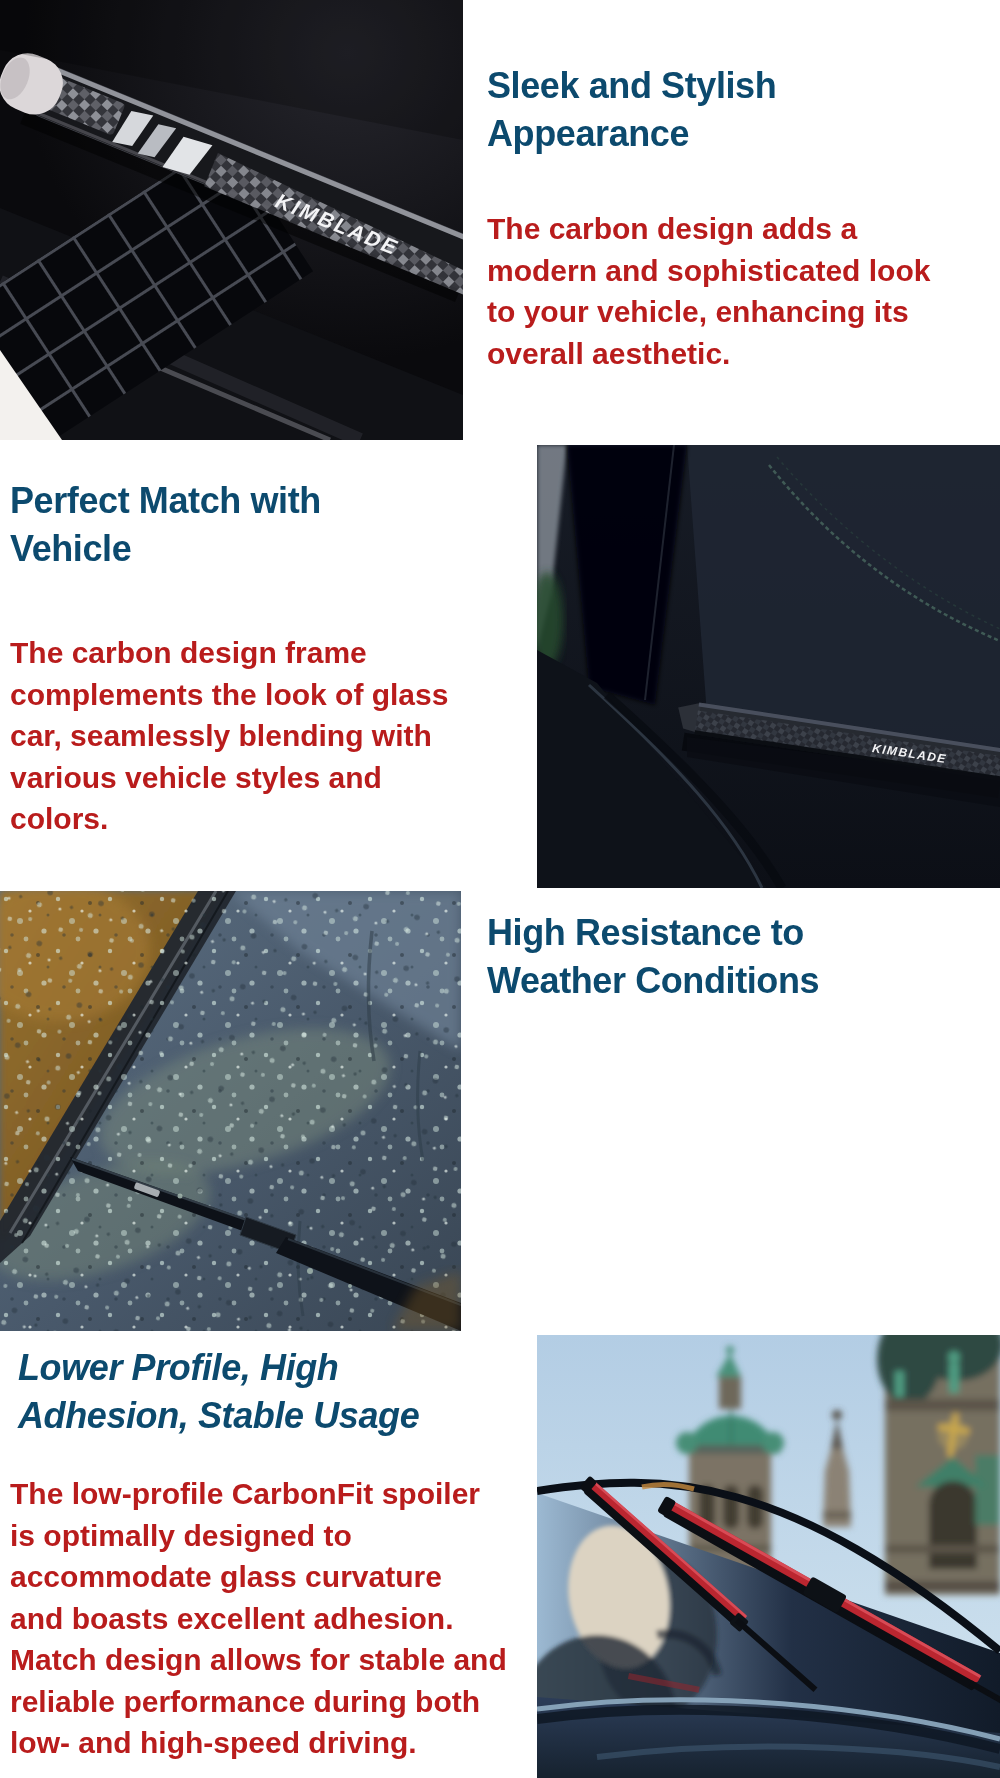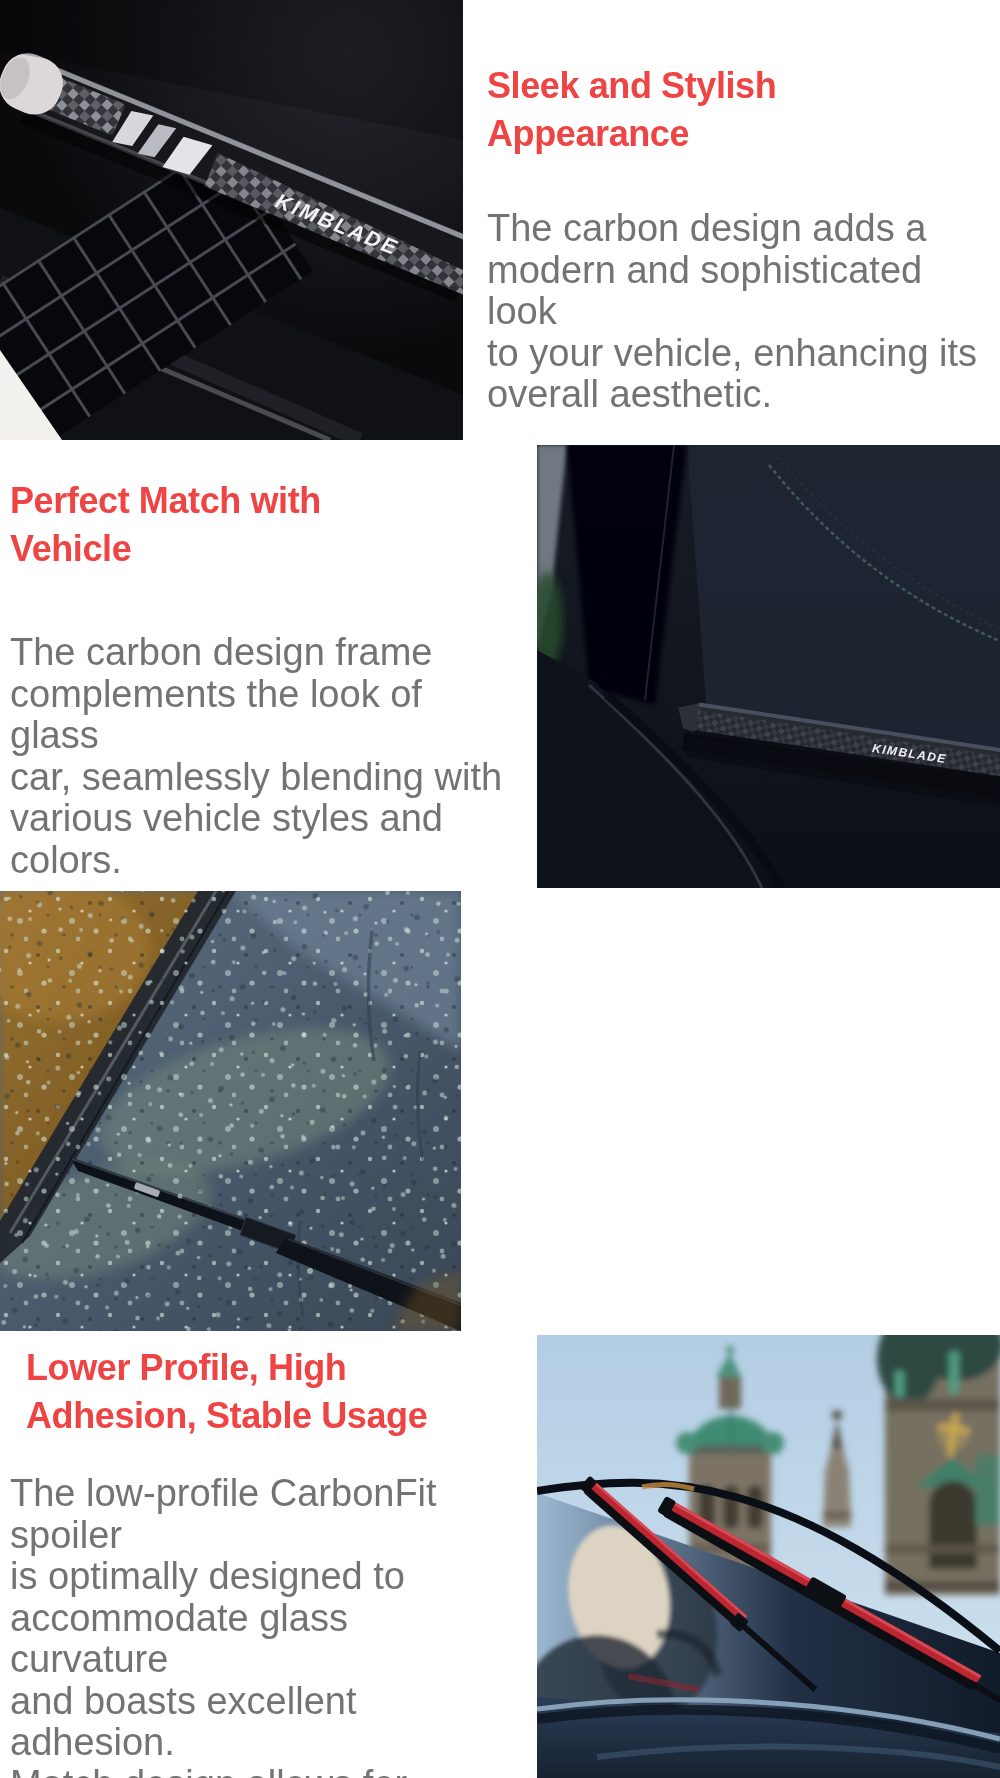--- a/index.html
+++ b/index.html
@@ -4,30 +4,30 @@
 <style>
   html,body{margin:0;padding:0;background:#ffffff;}
   .stage{position:relative;width:1000px;height:1778px;background:#ffffff;overflow:hidden;
          font-family:"Liberation Sans",sans-serif;}
   .photo{position:absolute;display:block;}
   #photo-1{left:0;top:0;}
   #photo-2{left:537px;top:445px;}
   #photo-3{left:0;top:891px;}
   #photo-4{left:537px;top:1335px;}
   .heading{position:absolute;font-weight:700;font-size:36px;line-height:48px;
-           letter-spacing:-0.4px;color:#ef4444;white-space:pre-line;}
-  .para{position:absolute;font-size:38px;line-height:41.5px;color:#737373;white-space:pre-line;}
+           letter-spacing:-0.4px;color:#0c4a6e;white-space:pre-line;}
+  .para{position:absolute;font-size:30px;line-height:41.5px;color:#b91c1c;white-space:pre-line;font-weight:bold;}
   .align-right{text-align:left;}
   #h1{left:487px;top:62px;width:505px;}
   #p1{left:487px;top:208px;width:505px;}
   #h2{left:10px;top:477px;width:503px;}
   #p2{left:10px;top:632px;width:503px;}
   #h3{left:487px;top:909px;width:505px;}
   #p3{left:487px;top:1053px;width:505px;}
-  #h4{left:26px;top:1344px;width:503px;}
+  #h4{left:18px;top:1344px;width:503px;font-style:italic;}
   #p4{left:10px;top:1473px;width:503px;}
   svg text.brand{font-family:"Liberation Sans",sans-serif;font-style:italic;font-weight:700;fill:#f4f4f6;}
 </style>
 </head>
 <body>
 
 <div class="stage">
 
   <svg id="photo-1" class="photo" width="463" height="440" viewBox="0 0 463 440">
     <defs>
@@ -185,20 +185,22 @@
       <polygon points="246,326 296,344 290,362 240,344" fill="#161b22" stroke="#2e3842" stroke-width="1"></polygon>
       <polygon points="286,346 461,412 461,440 276,362" fill="#0e1219"></polygon>
       <line x1="288" y1="348" x2="461" y2="414" stroke="#323d48" stroke-width="2" opacity="0.7"></line>
       <circle cx="180" cy="305" r="2.5" fill="#a8bcb2" opacity="0.8"></circle>
       <circle cx="310" cy="380" r="3" fill="#a8bcb2" opacity="0.8"></circle>
       <circle cx="350" cy="395" r="2" fill="#a8bcb2" opacity="0.8"></circle>
     </g>
     <polygon points="415,396 461,380 461,440 392,440" fill="#7d5c26" opacity="0.4" filter="url(#c3b6)"></polygon>
   </svg>
 
+  <div id="h3" class="heading">High Resistance to
+Weather Conditions</div>
 
   <svg id="photo-4" class="photo" width="463" height="443" viewBox="0 0 463 443">
     <defs>
       <linearGradient id="c4sky" x1="0" y1="0" x2="0" y2="1">
         <stop offset="0%" stop-color="#b3cde4"></stop>
           <stop offset="100%" stop-color="#d3e5f0"></stop>
       </linearGradient>
       <linearGradient id="c4glass" x1="0" y1="0" x2="1" y2="0">
         <stop offset="0%" stop-color="#9cb9d2"></stop>
           <stop offset="55%" stop-color="#223046"></stop>

